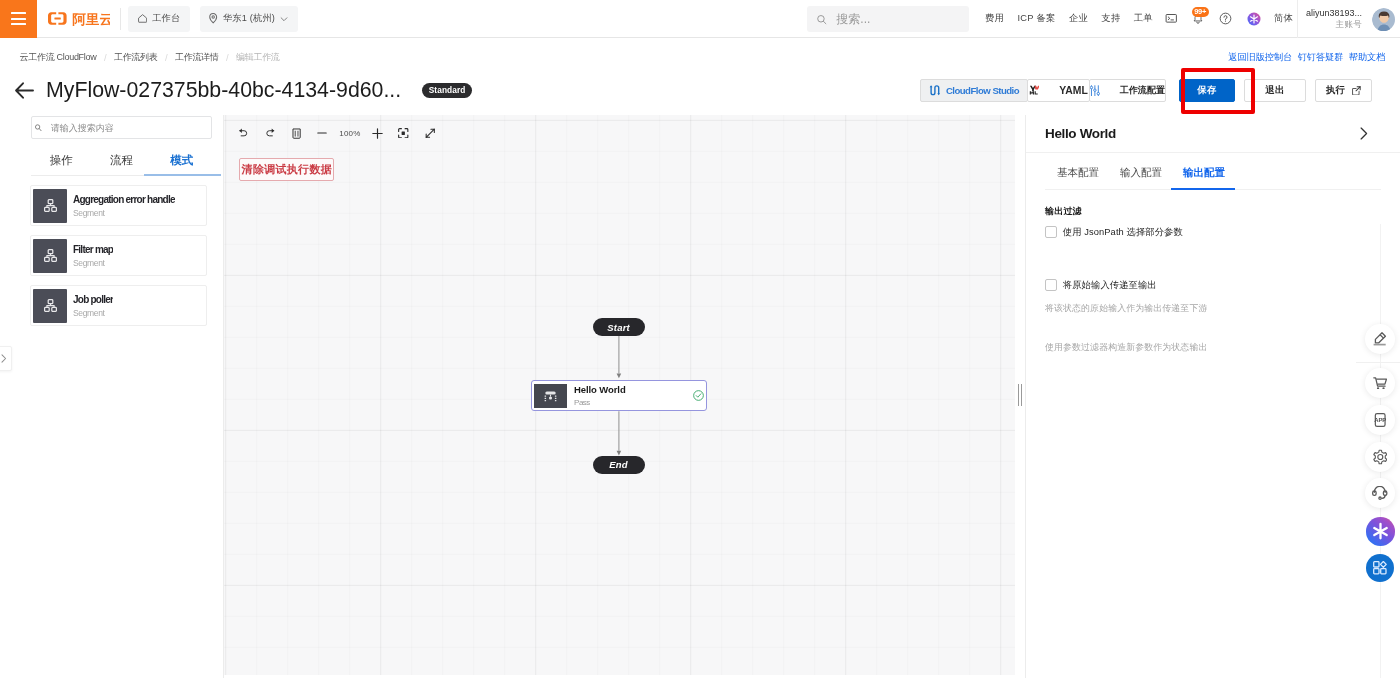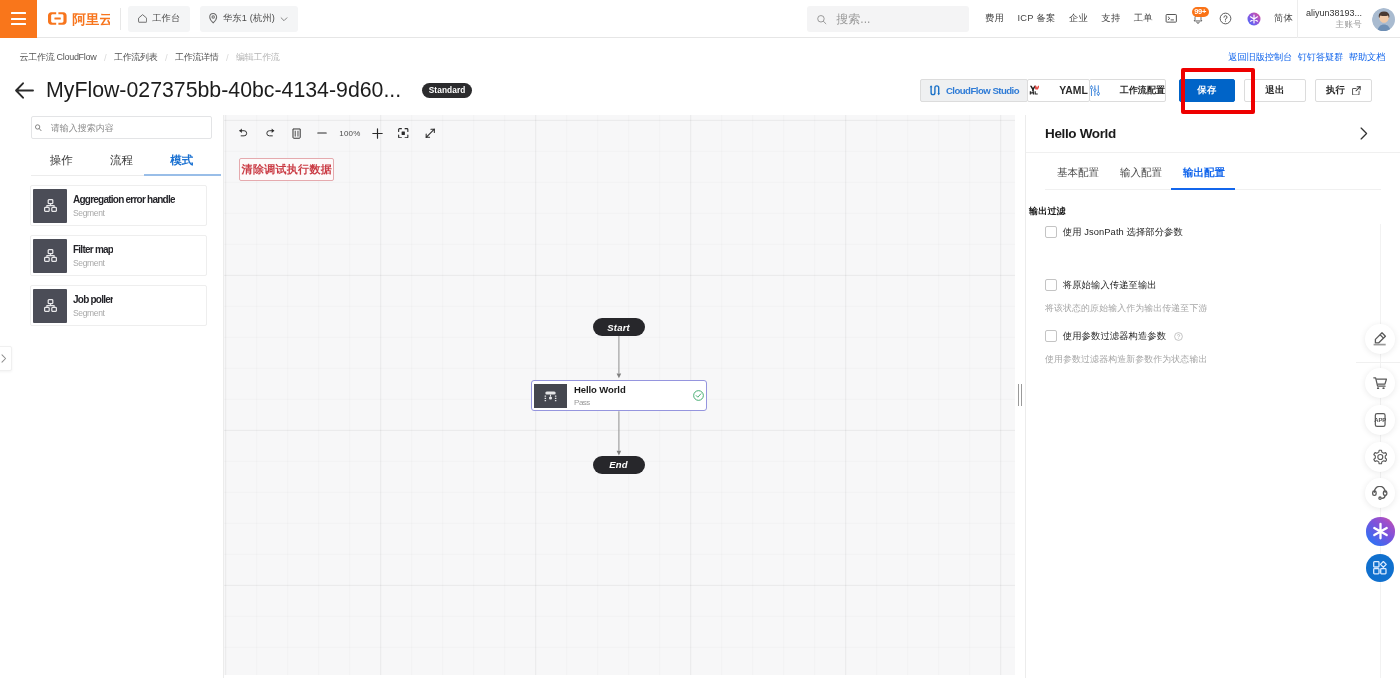--- a/index.html
+++ b/index.html
@@ -610,49 +610,38 @@
             <path d="M7.2 3.6L13.6 10l-6.4 6.4" stroke="#333" stroke-width="1.5" stroke-linecap="round" stroke-linejoin="round"></path>
           </svg>
         </span>
       </div>
       <div class="insp-tabs">
         <div class="insp-tab">基本配置</div>
         <div class="insp-tab">输入配置</div>
         <div class="insp-tab active">输出配置</div>
       </div>
       <div class="insp-body">
-        <div class="insp-sec" style="position:absolute;left:3px;top:90px;">输出过滤</div>
+        <div class="insp-sec" style="position:absolute;left:19px;top:90px;">输出过滤</div>
 
         <div class="opt" style="top:111px;">
           <div class="opt-row">
             <span class="cb"></span>
             <span class="opt-lbl">使用 JsonPath 选择部分参数</span>
           </div>
         </div>
 
         <div class="opt" style="top:164px;">
           <div class="opt-row">
             <span class="cb"></span>
             <span class="opt-lbl">将原始输入传递至输出</span>
           </div>
           <div class="opt-desc" style="margin-top:11px;">将该状态的原始输入作为输出传递至下游</div>
         </div>
 
         <div class="opt" style="top:215px;">
-          <div class="opt-row">
-            <span class="cb"></span>
-            <span class="opt-lbl">使用参数过滤器构造参数</span>
-            <span class="qm">
-              <svg width="9" height="9" viewBox="0 0 12 12" fill="none">
-                <circle cx="6" cy="6" r="5.2" stroke="#a8a8a8" stroke-width="0.9"></circle>
-                <path d="M4.6 4.7a1.45 1.45 0 1 1 1.75 1.45c-0.25 0.06-0.33 0.25-0.33 0.55v0.3" stroke="#a8a8a8" stroke-width="0.9"></path>
-                <circle cx="6" cy="8.5" r="0.6" fill="#a8a8a8"></circle>
-              </svg>
-            </span>
-          </div>
           <div class="opt-desc" style="margin-top:11px;">使用参数过滤器构造新参数作为状态输出</div>
         </div>
       </div>
     </div>
 
     <div class="rail">
       <div class="rail-line"></div>
       <div class="rail-sep" style="top:37.5px;"></div>
       <div class="rail-btn" style="top:0px;">
         <svg width="13.3" height="13.4" viewBox="0 0 13.3 13.4" fill="none">

